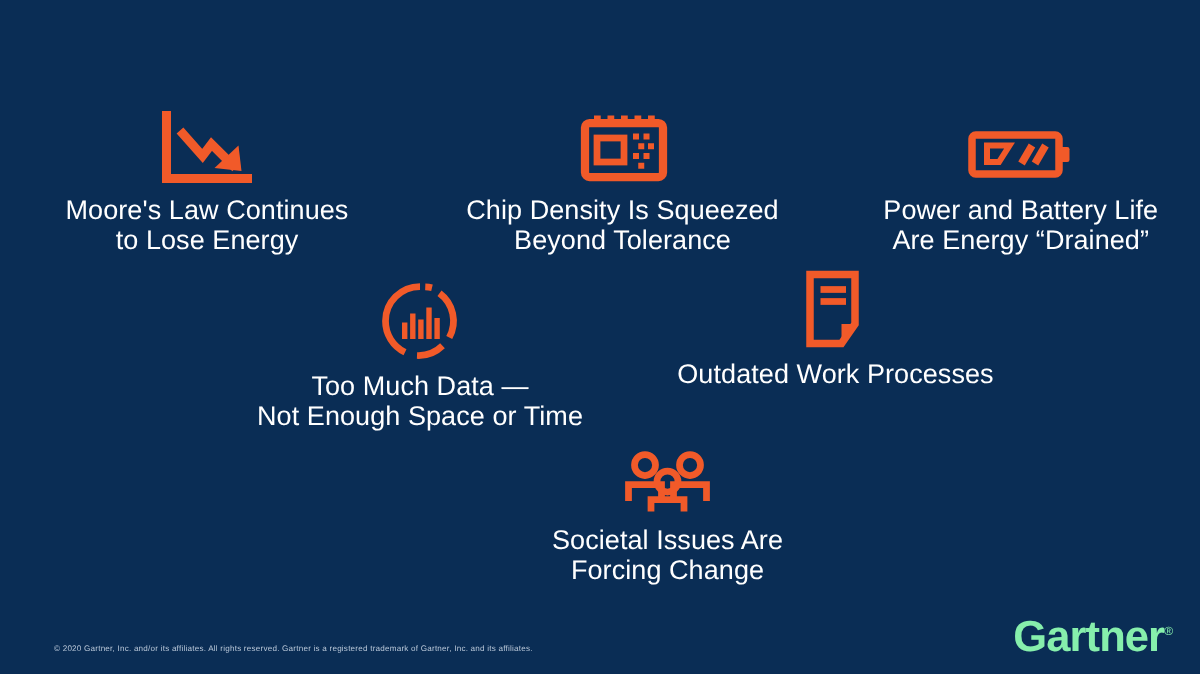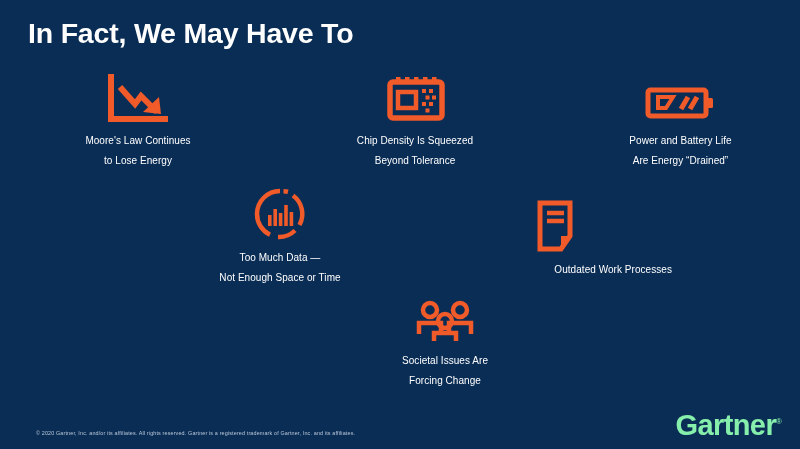--- a/index.html
+++ b/index.html
@@ -45,32 +45,32 @@
   .item-icon {
     height: 50px;
     display: flex;
     align-items: flex-end;
     justify-content: center;
     margin-bottom: 8px;
   }
 
   .item-label {
     color: #ffffff;
-    font-size: 10px;
+    font-size: 18px;
     line-height: 19.5px;
     white-space: pre-line;
     letter-spacing: 0.05px;
   }
 
   
   #item-moores-law      { left: 19px;  top: 73px;  width: 238px; }
   #item-chip-density    { left: 296px; top: 73px;  width: 238px; }
   #item-power-battery   { left: 568px; top: 73px;  width: 225px; }
   #item-too-much-data   { left: 155px; top: 190px; width: 250px; }
-  #item-outdated-work   { left: 442px; top: 202px; width: 230px; text-align: right; }
+  #item-outdated-work   { left: 442px; top: 182px; width: 230px; }
   #item-societal-issues { left: 325px; top: 293px; width: 240px; }
 
   
   .copyright {
     position: absolute;
     left: 36px;
     bottom: 13px;
     font-size: 5.4px;
     color: #b9c7d8;
     letter-spacing: 0.15px;
@@ -94,21 +94,20 @@
     letter-spacing: 0;
   }
 
   svg { display: block; overflow: visible; }
 </style>
 </head>
 <body>
 
 <div class="slide">
 
-  <div class="slide-title">In Fact, We May Have To</div>
 
   <div class="item" id="item-moores-law">
     <div class="item-icon">
       <svg width="62" height="48" viewBox="0 0 62 48">
         <path d="M4 2 L4 44 L58 44" fill="none" stroke="#f15a29" stroke-width="6" stroke-linecap="square"></path>
         <path d="M13 12 L28 29 L34 21 L50 37" fill="none" stroke="#f15a29" stroke-width="6" stroke-linejoin="miter" stroke-linecap="butt"></path>
         <path d="M52 22 L54 39 L36 37 Z" fill="#f15a29"></path>
       </svg>
     </div>
     <div class="item-label">Moore's Law Continues

